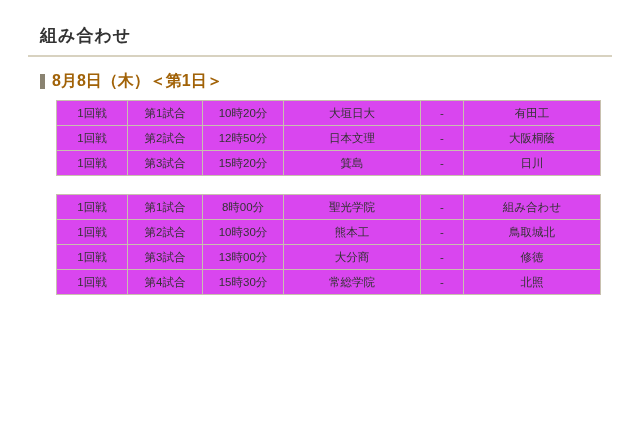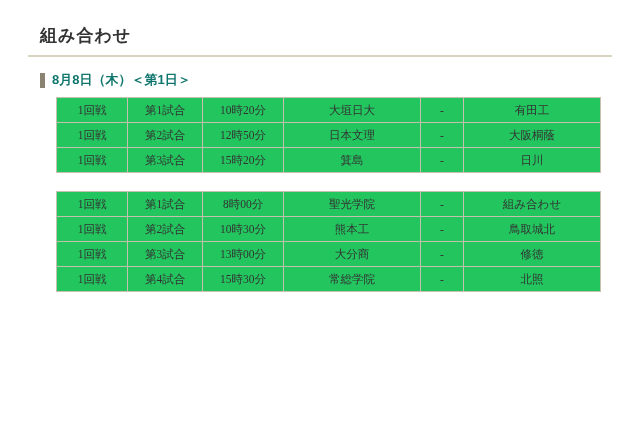--- a/index.html
+++ b/index.html
@@ -43,41 +43,40 @@
     padding-left: 12px;
     margin-bottom: 8px;
   }
   .section-bar {
     width: 5px;
     height: 15px;
     background: #8a8371;
     margin-right: 7px;
   }
   .section-label {
-    font-size: 13px;
+    font-size: 16px;
     font-weight: bold;
-    color: #0f766e;
+    color: #a16207;
   }
   table.sched {
     border-collapse: collapse;
     margin-left: 28px;
     margin-bottom: 18px;
     table-layout: fixed;
   }
   table.sched td {
     border: 1px solid #c8c0ae;
     height: 24px;
     font-size: 11.5px;
     text-align: center;
     color: #333333;
-    background: #22c55e;
+    background: #d946ef;
     padding: 0 2px;
     white-space: nowrap;
     overflow: hidden;
-    font-family: Liberation Serif, serif;
   }
   td.c-round { width: 66px; background: #f6f3ea; }
   td.c-game  { width: 70px; background: #f6f3ea; }
   td.c-time  { width: 76px; background: #f6f3ea; }
   td.c-teamA { width: 132px; }
   td.c-vs    { width: 38px; }
   td.c-teamB { width: 132px; }
 </style>
 </head>
 <body>

